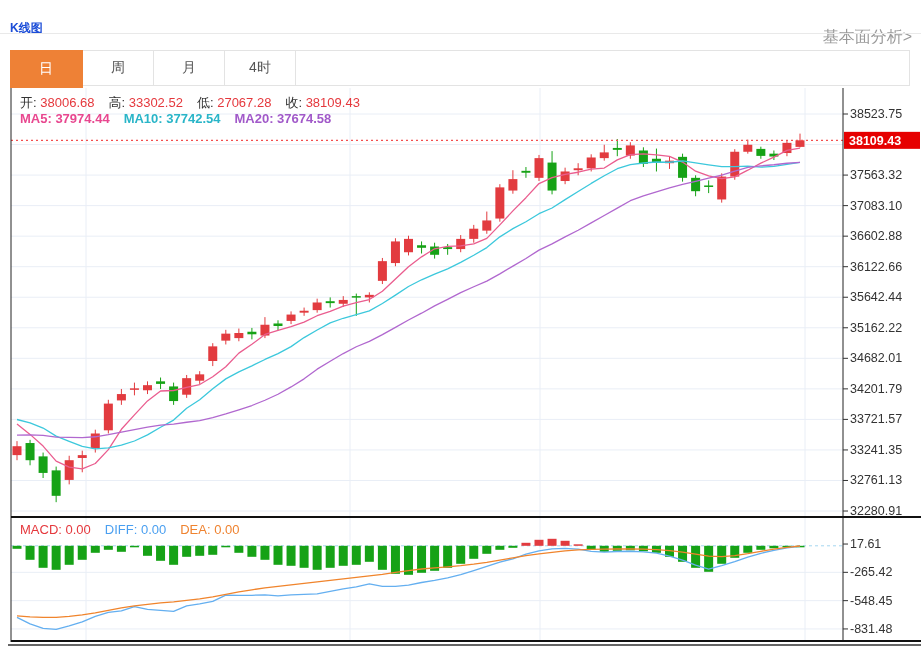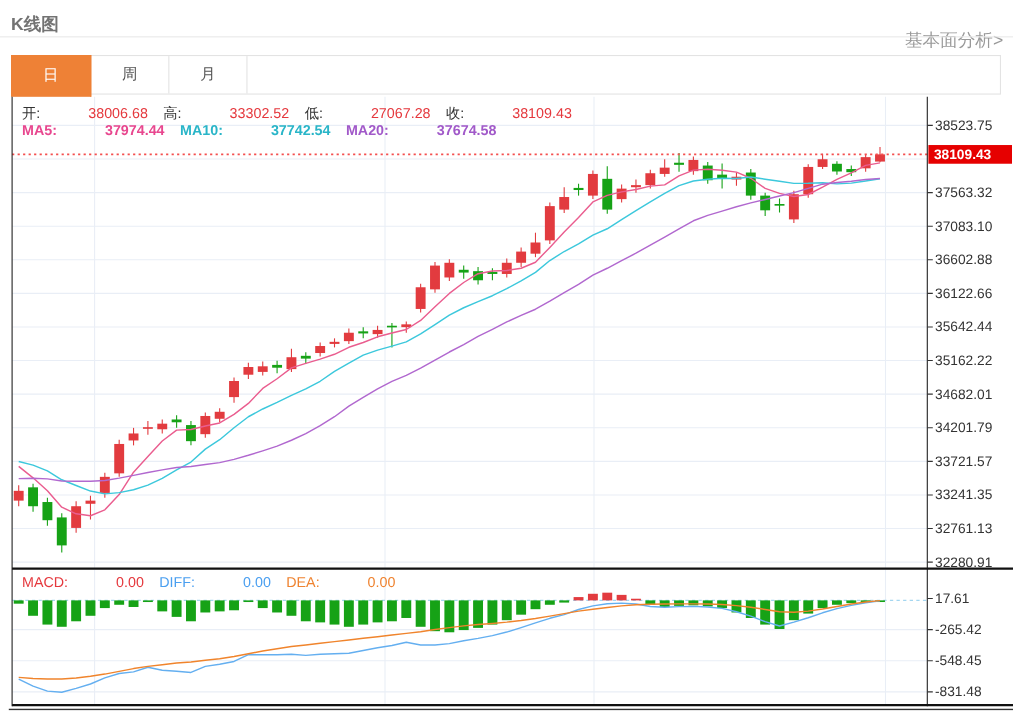--- a/index.html
+++ b/index.html
@@ -1,30 +1,30 @@
 <!DOCTYPE html>
 <html><head>
 <meta charset="utf-8">
 <style>
   html,body{margin:0;padding:0;background:#fff;}
   body{width:921px;height:646px;overflow:hidden;
        font-family:"Liberation Sans","DejaVu Sans",sans-serif;}
   #app{position:relative;width:921px;height:646px;background:#fff;}
-  .page-title{position:absolute;left:10px;top:12px;font-size:16px;font-weight:bold;color:#737373;}
+  .page-title{position:absolute;left:10px;top:20px;font-size:12px;font-weight:bold;color:#1d4ed8;}
   .fund-link{position:absolute;right:9px;top:27px;font-size:16px;color:#999;text-decoration:none;cursor:pointer;}
   .top-divider{position:absolute;left:0;top:33px;width:921px;height:1px;background:#e9e9e9;}
   .tabbar{position:absolute;left:10px;top:50px;width:900px;height:36px;
           border:1px solid #e3e3e3;display:flex;box-sizing:border-box;background:#fff;}
   .tab{width:71px;height:100%;display:flex;align-items:center;justify-content:center;
        font-size:14px;color:#555;border-right:1px solid #e3e3e3;cursor:pointer;box-sizing:border-box;}
   .tab.active{background:#ee8136;color:#fff;border-color:#ee8136;margin:-1px 0 -1px -1px;height:38px;width:73px;}
   .legend{position:absolute;font-size:13px;white-space:nowrap;z-index:3;}
   .legend .item{margin-right:14px;}
   .legend .lbl{color:#333;}
-  .legend .val{color:#e5383d;margin-left:40px;}
+  .legend .val{color:#e5383d;}
   #legend-ohlc{left:20px;top:94px;}
   #legend-ma{left:20px;top:111px;font-weight:bold;}
   #legend-macd{left:20px;top:522px;}
   svg{position:absolute;left:0;top:0;z-index:1;}
   svg text{font-family:"Liberation Sans","DejaVu Sans",sans-serif;}
 </style>
 </head>
 <body>
 
 <div id="app">
@@ -288,17 +288,18 @@
       <line x1="843" y1="628.948" x2="848" y2="628.948" stroke="#333" stroke-width="1"></line>
       <text x="850" y="632.948" font-size="12.5" fill="#333">-831.48</text>
       <rect x="844" y="131.84930770592337" width="76" height="17" fill="#e60000"></rect>
       <text x="849" y="144.84930770592337" font-size="12.5" font-weight="bold" fill="#fff">38109.43</text>
     </svg>
 
   <div class="tabbar" id="tabbar">
       <div class="tab active">日</div>
       <div class="tab">周</div>
       <div class="tab">月</div>
+      <div class="tab">4时</div>
     </div>
   <div class="legend" id="legend-ohlc"><span class="item"><span class="lbl">开: </span><span class="val">38006.68</span></span><span class="item"><span class="lbl">高: </span><span class="val">33302.52</span></span><span class="item"><span class="lbl">低: </span><span class="val">27067.28</span></span><span class="item"><span class="lbl">收: </span><span class="val">38109.43</span></span></div>
   <div class="legend" id="legend-ma"><span class="item"><span class="lbl" style="color: rgb(232, 71, 143);">MA5: </span><span class="val" style="color: rgb(232, 71, 143);">37974.44</span></span><span class="item"><span class="lbl" style="color: rgb(41, 181, 200);">MA10: </span><span class="val" style="color: rgb(41, 181, 200);">37742.54</span></span><span class="item"><span class="lbl" style="color: rgb(161, 89, 201);">MA20: </span><span class="val" style="color: rgb(161, 89, 201);">37674.58</span></span></div>
   <div class="legend" id="legend-macd"><span class="item"><span class="lbl" style="color: rgb(229, 56, 61);">MACD: </span><span class="val" style="color: rgb(229, 56, 61);">0.00</span></span><span class="item"><span class="lbl" style="color: rgb(74, 159, 240);">DIFF: </span><span class="val" style="color: rgb(74, 159, 240);">0.00</span></span><span class="item"><span class="lbl" style="color: rgb(239, 131, 48);">DEA: </span><span class="val" style="color: rgb(239, 131, 48);">0.00</span></span></div>
 </div>
 
 </body></html>

